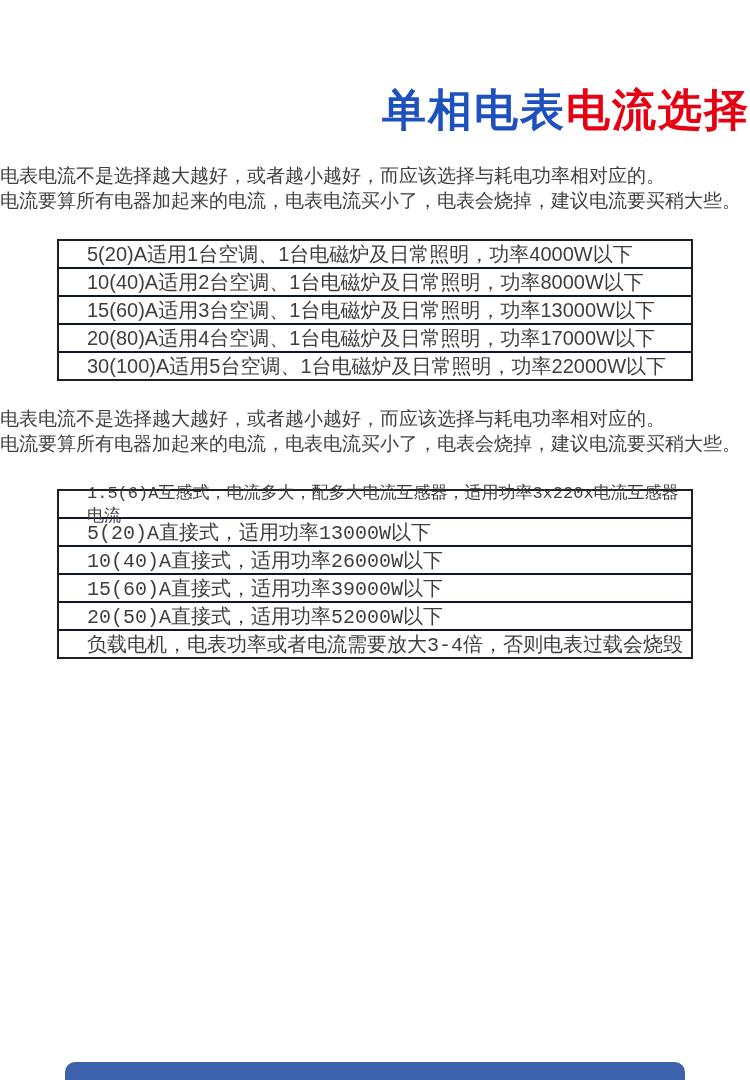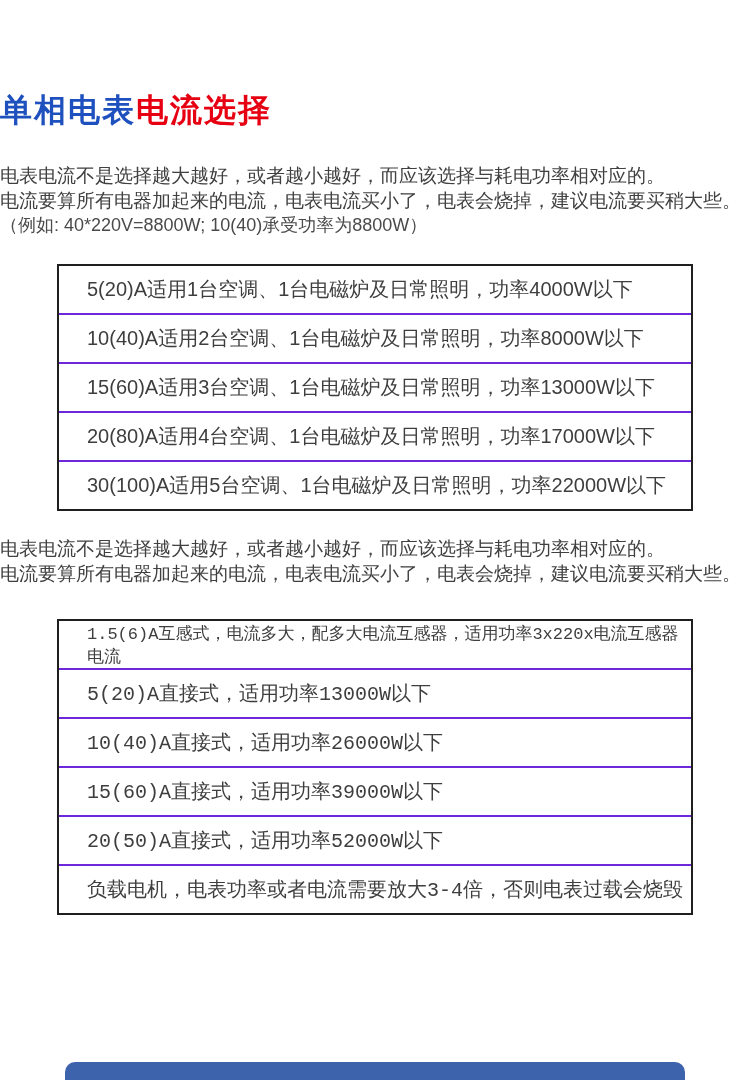--- a/index.html
+++ b/index.html
@@ -5,22 +5,22 @@
   html,body{margin:0;padding:0;}
   body{
     width:750px;height:1080px;
     background:#ffffff;
     font-family:"Liberation Sans","DejaVu Sans",sans-serif;
     position:relative;
     overflow:hidden;
   }
   .page{width:750px;height:1080px;position:relative;}
   .section-title{
-    text-align:left;
-    font-size:32px;
+    text-align:right;
+    font-size:44px;
     font-weight:bold;
     letter-spacing:2px;
     line-height:48px;
   }
   .title-blue{color:#1e50be;}
   .title-red{color:#e60012;}
   #title1{padding-top:86px;}
   #title2{margin-top:66px;}
   .intro{
     color:#404040;
@@ -32,28 +32,28 @@
   .intro .example-line{color:#4a4a4a;font-size:18px;}
   .meter-table{
     width:632px;
     margin:0 auto;
     border:2px solid #1f1f1f;
     background:#ffffff;
   }
   #table1{margin-top:26px;}
   #table2{margin-top:33px;font-family:Liberation Mono, monospace;}
   .meter-table .t-row{
-    height:47px;
+    height:26px;
     display:flex;
     align-items:center;
     padding-left:28px;
     font-size:20px;
     color:#3e3e3e;
   }
-  .meter-table .t-row + .t-row{border-top:2px solid #6d28d9;}
+  .meter-table .t-row + .t-row{border-top:2px solid #0f172a;}
   .meter-table .t-row.small-text{font-size:17px;}
   .next-section-peek{
     position:absolute;
     left:50%;
     transform:translateX(-50%);
     bottom:0;
     width:620px;
     height:18px;
     background:#3d63ad;
     border-radius:10px 10px 0 0;
@@ -64,21 +64,20 @@
 
 <div class="page">
 
   <div class="section-title" id="title1">
     <span class="title-blue">单相电表</span><span class="title-red">电流选择</span>
   </div>
 
   <div class="intro" id="intro1">
     <div>电表电流不是选择越大越好，或者越小越好，而应该选择与耗电功率相对应的。</div>
     <div>电流要算所有电器加起来的电流，电表电流买小了，电表会烧掉，建议电流要买稍大些。</div>
-    <div class="example-line">（例如: 40*220V=8800W; 10(40)承受功率为8800W）</div>
   </div>
 
   <div class="meter-table" id="table1">
     <div class="t-row">5(20)A适用1台空调、1台电磁炉及日常照明，功率4000W以下</div>
     <div class="t-row">10(40)A适用2台空调、1台电磁炉及日常照明，功率8000W以下</div>
     <div class="t-row">15(60)A适用3台空调、1台电磁炉及日常照明，功率13000W以下</div>
     <div class="t-row">20(80)A适用4台空调、1台电磁炉及日常照明，功率17000W以下</div>
     <div class="t-row">30(100)A适用5台空调、1台电磁炉及日常照明，功率22000W以下</div>
   </div>
 

